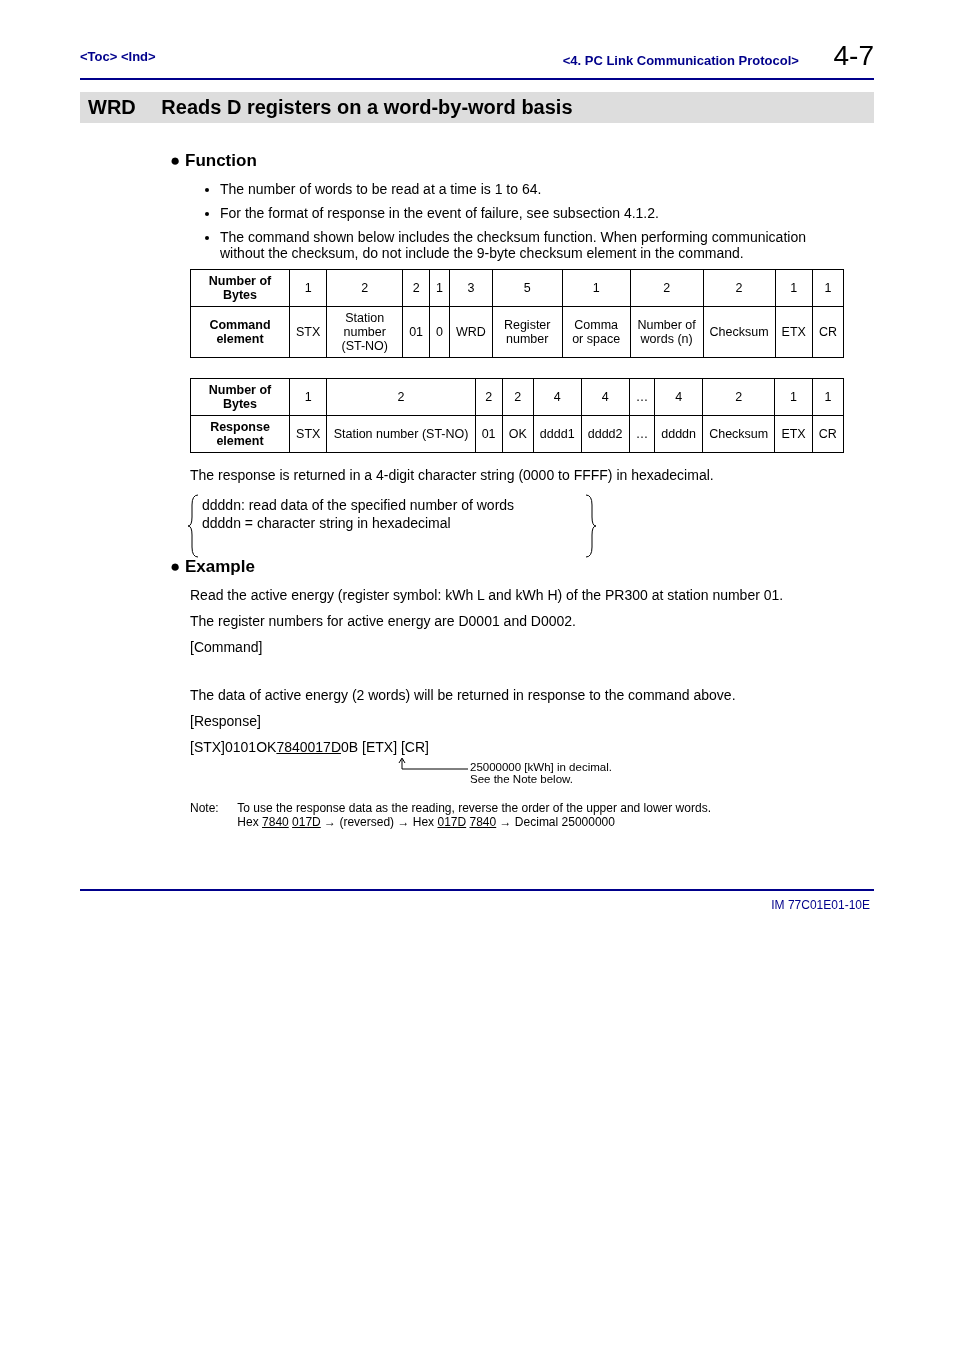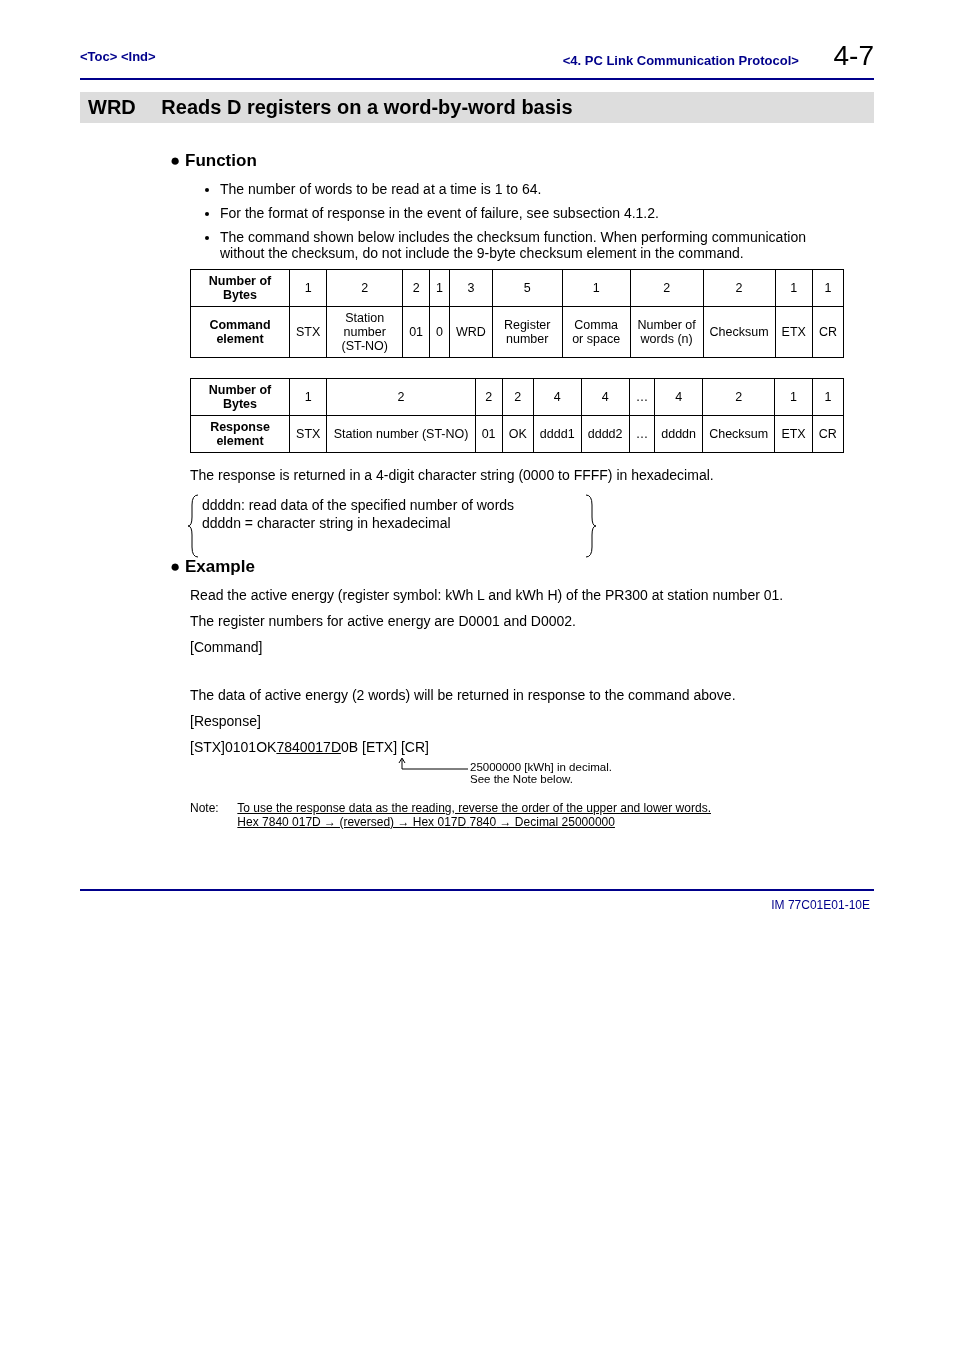--- a/index.html
+++ b/index.html
@@ -58,21 +58,21 @@
   .curly-container {
     position: relative;
     padding: 2px 0 2px 6px;
     margin-top:4px;
   }
   .p { margin: 10px 0; }
   .footer-rule { border:none; border-top: 2px solid #00008b; margin-top: 60px; }
   .footer { text-align: right; color:#00008b; font-size: 12px; margin-top:4px; padding-right:4px;}
   .note { font-size: 12px; margin-top:16px;}
   .note-label { display:inline-block; width:44px; vertical-align:top;}
-  .note-body { display:inline-block; width: calc(100% - 50px); vertical-align:top;text-decoration:underline;}
+  .note-body { display:inline-block; width: calc(100% - 50px); vertical-align:top;}
   .underline { text-decoration: underline; }
   .annot {
     font-size:11.5px;
     margin-left: 280px;
     margin-top:-4px;
   }
   svg.brace path { fill:none; stroke:#000; stroke-width:1; }
 </style>
 </head>
 <body>

